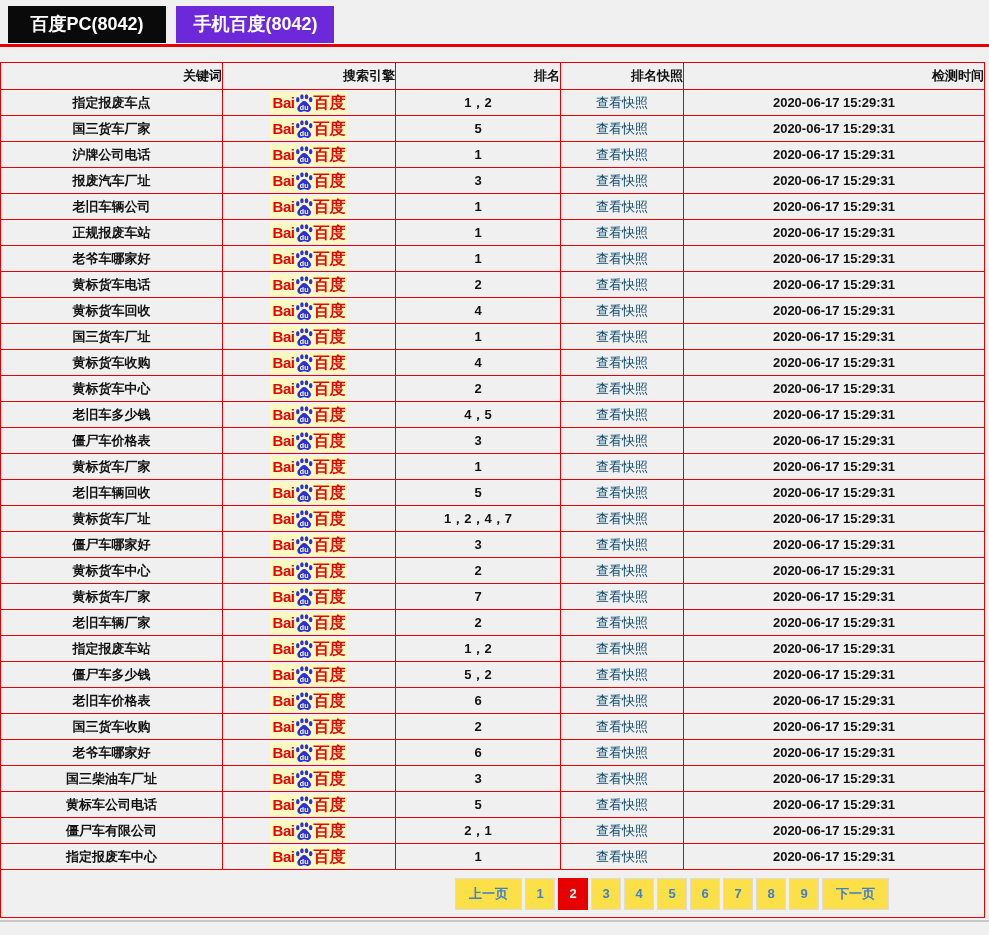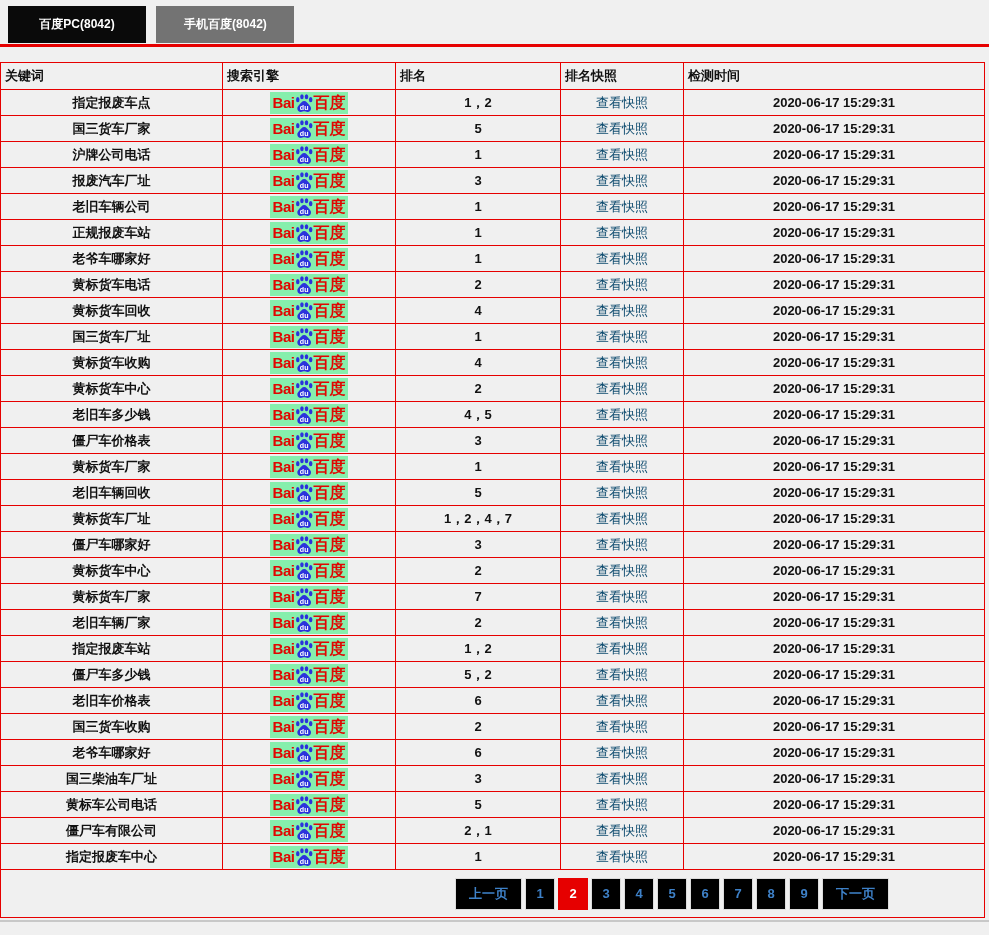--- a/index.html
+++ b/index.html
@@ -5,63 +5,63 @@
   * { margin:0; padding:0; box-sizing:border-box; }
   html,body { width:989px; height:935px; overflow:hidden; }
   body {
     background:#f0f0f0;
     font-family:"Liberation Sans","DejaVu Sans",sans-serif;
     color:#111;
   }
   
   .tabbar { padding:6px 0 0 8px; height:44px; }
   .tab {
-    display:inline-block; width:138px; height:37px; line-height:37px;
-    text-align:center; color:#fff; font-weight:bold; font-size:12px;
+    display:inline-block; width:158px; height:37px; line-height:37px;
+    text-align:center; color:#fff; font-weight:bold; font-size:18px;
     margin-right:6px; cursor:pointer; vertical-align:top;
   }
   .tab.pc { background:#0a0a0a; }
-  .tab.mobile { background:#737373; }
+  .tab.mobile { background:#6d28d9; }
   .red-rule { height:3px; background:#e60000; width:989px; }
   
   .table-wrap { margin-top:15px; }
   table.rank-table {
     width:984px; border-collapse:collapse; table-layout:fixed;
     font-size:13px;
   }
   table.rank-table th, table.rank-table td {
     border:1px solid #e60000; background:#f0f0f0; overflow:hidden; white-space:nowrap;
   }
   table.rank-table th {
-    height:27px; text-align:left; padding-left:4px; font-weight:bold; font-size:13px;
+    height:27px; text-align:right; padding-left:4px; font-weight:bold; font-size:13px;
   }
   table.rank-table td { height:26px; text-align:center; }
   col.c-keyword { width:222px; }
   col.c-engine  { width:173px; }
   col.c-rank    { width:165px; }
   col.c-snap    { width:123px; }
   col.c-time    { width:301px; }
   td.keyword, td.rank, td.time { font-weight:bold; }
   td.snap span { color:#0c4a6e; cursor:pointer; }
   
   .baidu-logo {
-    display:inline-flex; align-items:center; background:#86efac;
+    display:inline-flex; align-items:center; background:#fef9c3;
     padding:0 3px; height:22px; line-height:22px; vertical-align:middle;
   }
   .baidu-logo .bai {
     color:#e10601; font-weight:bold; font-size:15px; letter-spacing:-0.5px;
   }
   .baidu-logo svg { margin:0 -1px 0 0; display:block; }
   .baidu-logo .suffix { color:#e10601; font-weight:bold; font-size:16px; }
   
   td.pager-cell { height:48px !important; text-align:right !important; padding-right:95px; }
   .pager { display:inline-block; }
   .pbtn {
     display:inline-block; min-width:30px; height:32px; line-height:30px;
-    padding:0 6px; margin-left:3px; background:#000000;
+    padding:0 6px; margin-left:3px; background:#fde047;
     border:1px solid #dcdcdc; color:#3e81c8; font-size:13px; font-weight:bold;
     text-align:center; cursor:pointer;
   }
   .pbtn.nav { padding:0 13px; }
   .pbtn.active { background:#e60000; border-color:#e60000; color:#fff; }
   .bottom-rule { height:2px; background:#c8c8c8; width:989px; margin-top:2px; }
 </style>
 </head>
 <body>
 

